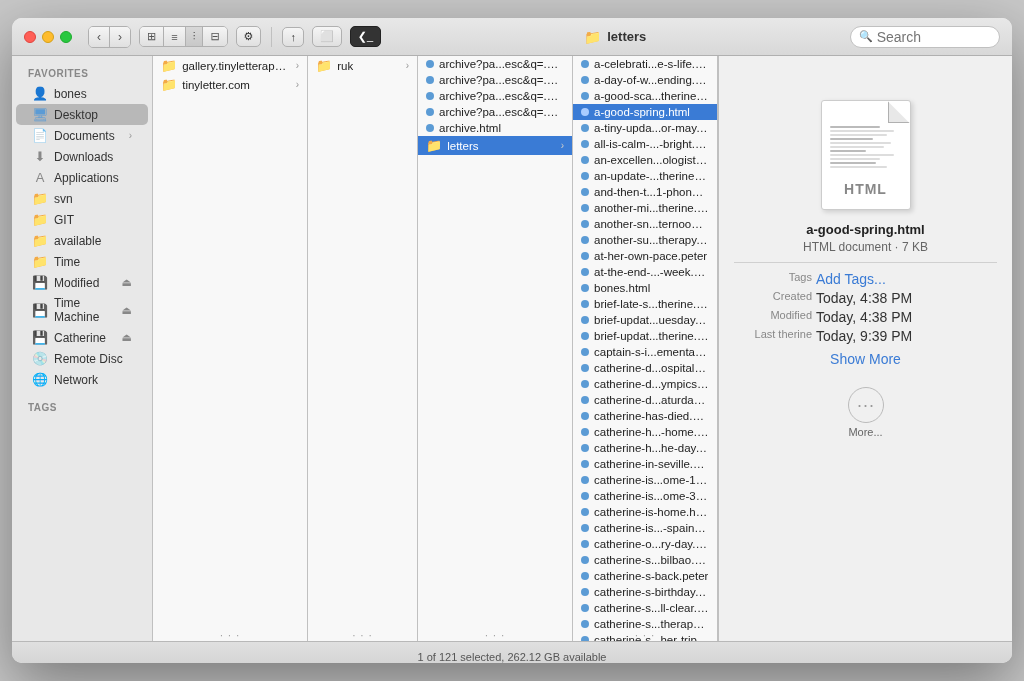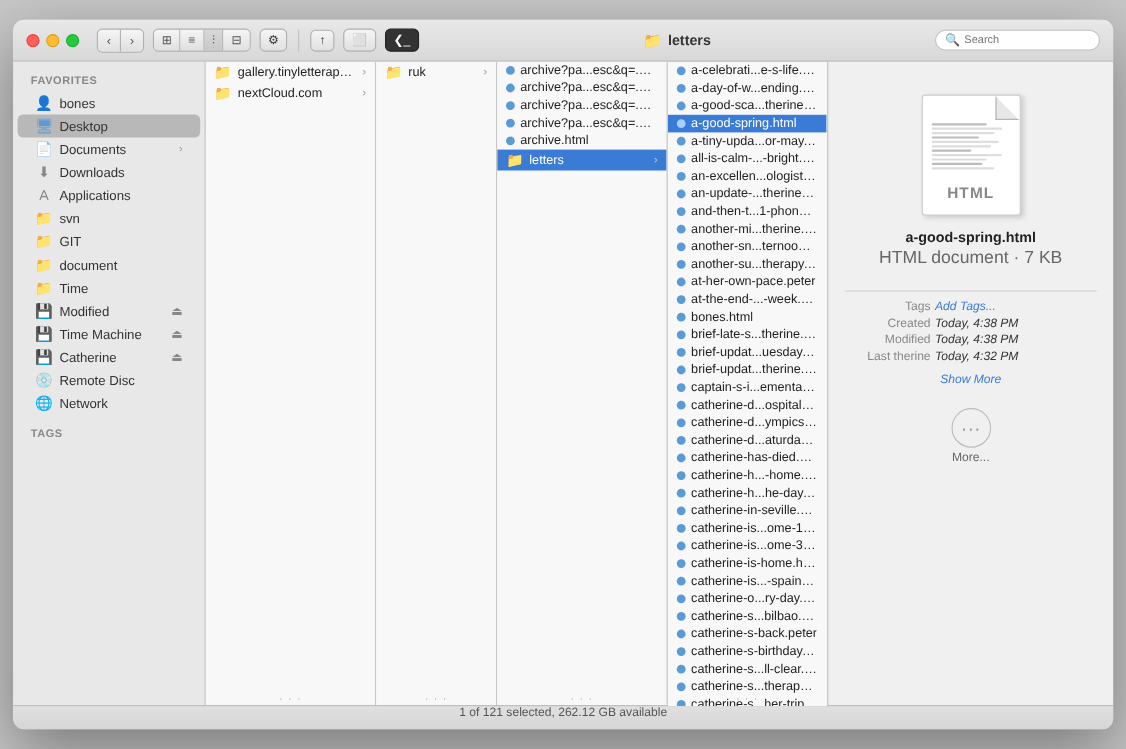--- a/index.html
+++ b/index.html
@@ -102,21 +102,21 @@
       height: 20px;
       background: #c0c0c0;
       margin: 0 2px;
     }
     .main-area {
       display: flex;
       flex: 1;
       overflow: hidden;
     }
     .sidebar {
-      width: 175px;
+      width: 141px;
       background: #e8e8e8;
       border-right: 1px solid #c0c0c0;
       overflow-y: auto;
       flex-shrink: 0;
       padding-bottom: 10px;
     }
     .sidebar-section-header {
       font-size: 10px;
       font-weight: 700;
       color: #888;
@@ -214,28 +214,28 @@
       align-items: center;
       justify-content: center;
       cursor: col-resize;
     }
     .resize-dots { color: #999; font-size: 10px; letter-spacing: 1px; }
     .statusbar {
       height: 22px;
       background: linear-gradient(180deg, #e0e0e0, #d5d5d5);
       border-top: 1px solid #b8b8b8;
       display: flex;
-      align-items: flex-start;
+      align-items: flex-end;
       justify-content: center;
       font-size: 11px;
       color: #555;
       flex-shrink: 0;
     }
     .preview-icon-container {
-      margin-top: 10px;
+      margin-top: 24px;
       margin-bottom: 12px;
     }
     .html-doc-icon {
       width: 90px;
       height: 110px;
       background: white;
       border: 1px solid #ccc;
       border-radius: 3px;
       position: relative;
       box-shadow: 2px 2px 5px rgba(0,0,0,0.15);
@@ -276,44 +276,42 @@
       letter-spacing: 1px;
     }
     .preview-filename {
       font-size: 13px;
       font-weight: 600;
       color: #222;
       text-align: center;
       margin-bottom: 3px;
     }
     .preview-filetype {
-      font-size: 16px;
+      font-size: 12px;
       color: #666;
       text-align: left;
-      margin-bottom: 12px;
     }
     .preview-meta-row {
       width: 100%;
       display: flex;
       align-items: flex-start;
       margin-bottom: 3px;
       gap: 4px;
     }
     .meta-label {
       font-size: 11px;
       color: #888;
       text-align: right;
       width: 78px;
       flex-shrink: 0;
     }
     .meta-value {
-      font-size: 11px;
+      font-size: 14px;
       color: #333;
       flex: 1;
-      font-style: italic;
     }
     .meta-value.link { color: #3a7bd5; cursor: pointer; }
     .meta-value.add-tag { color: #3a7bd5; cursor: pointer; }
     .preview-divider {
       width: 100%;
       height: 1px;
       background: #d0d0d0;
       margin: 8px 0;
     }
     .more-btn {
@@ -383,21 +381,21 @@
     <div class="toolbar-separator"></div>
     <button class="toolbar-btn">↑</button>
     <button class="toolbar-btn">⬜</button>
     <button class="toolbar-btn" style="background:#333;color:#fff;border-color:#222;">❮_</button>
     <div class="title-center">
       <span class="folder-icon-small">📁</span>
       <span>letters</span>
     </div>
     <div class="search-box">
       <span style="color:#aaa;font-size:11px;">🔍</span>
-      <input type="text" style="border: none; outline: none; font-size: 10px; color: rgb(153, 153, 153); background: transparent; width: 100px;" placeholder="Search">
+      <input type="text" style="border: none; outline: none; font-size: 14px; color: rgb(153, 153, 153); background: transparent; width: 100px;" placeholder="Search">
     </div>
   </div>
 
   <div class="main-area">
 
     <div class="sidebar">
       <div class="sidebar-section-header">Favorites</div>
 
       <div class="sidebar-item">
         <span class="sidebar-icon user">👤</span>
@@ -423,21 +421,21 @@
       <div class="sidebar-item">
         <span class="sidebar-icon" style="color:#888;">📁</span>
         <span>svn</span>
       </div>
       <div class="sidebar-item">
         <span class="sidebar-icon" style="color:#888;">📁</span>
         <span>GIT</span>
       </div>
       <div class="sidebar-item">
         <span class="sidebar-icon" style="color:#888;">📁</span>
-        <span>document</span>
+        <span>available</span>
       </div>
       <div class="sidebar-item">
         <span class="sidebar-icon" style="color:#888;">📁</span>
         <span>Time</span>
       </div>
 
 
       <div class="sidebar-item">
         <span class="sidebar-icon" style="color:#888;">💾</span>
         <span>Modified</span>
@@ -468,21 +466,21 @@
     <div class="content-area">
 
       <div class="column-pane col1">
         <div class="folder-item">
           <span class="folder-icon-item">📁</span>
           <span class="file-name">gallery.tinyletterapp.com</span>
           <span class="chevron">›</span>
         </div>
         <div class="folder-item">
           <span class="folder-icon-item">📁</span>
-          <span class="file-name">nextCloud.com</span>
+          <span class="file-name">tinyletter.com</span>
           <span class="chevron">›</span>
         </div>
         <div class="col-resize-handle">
           <span class="resize-dots">· · ·</span>
         </div>
       </div>
 
       <div class="column-pane col2">
         <div class="folder-item">
           <span class="folder-icon-item">📁</span>
@@ -713,21 +711,21 @@
         <div class="preview-meta-row">
           <span class="meta-label">Created</span>
           <span class="meta-value">Today, 4:38 PM</span>
         </div>
         <div class="preview-meta-row">
           <span class="meta-label">Modified</span>
           <span class="meta-value">Today, 4:38 PM</span>
         </div>
         <div class="preview-meta-row">
           <span class="meta-label">Last therine</span>
-          <span class="meta-value">Today, 4:32 PM</span>
+          <span class="meta-value">Today, 9:39 PM</span>
         </div>
         <div style="text-align:left;margin-top:4px;">
           <span class="meta-value link">Show More</span>
         </div>
 
         <div class="more-btn">
           <div class="more-circle">···</div>
           <span>More...</span>
         </div>
       </div>

